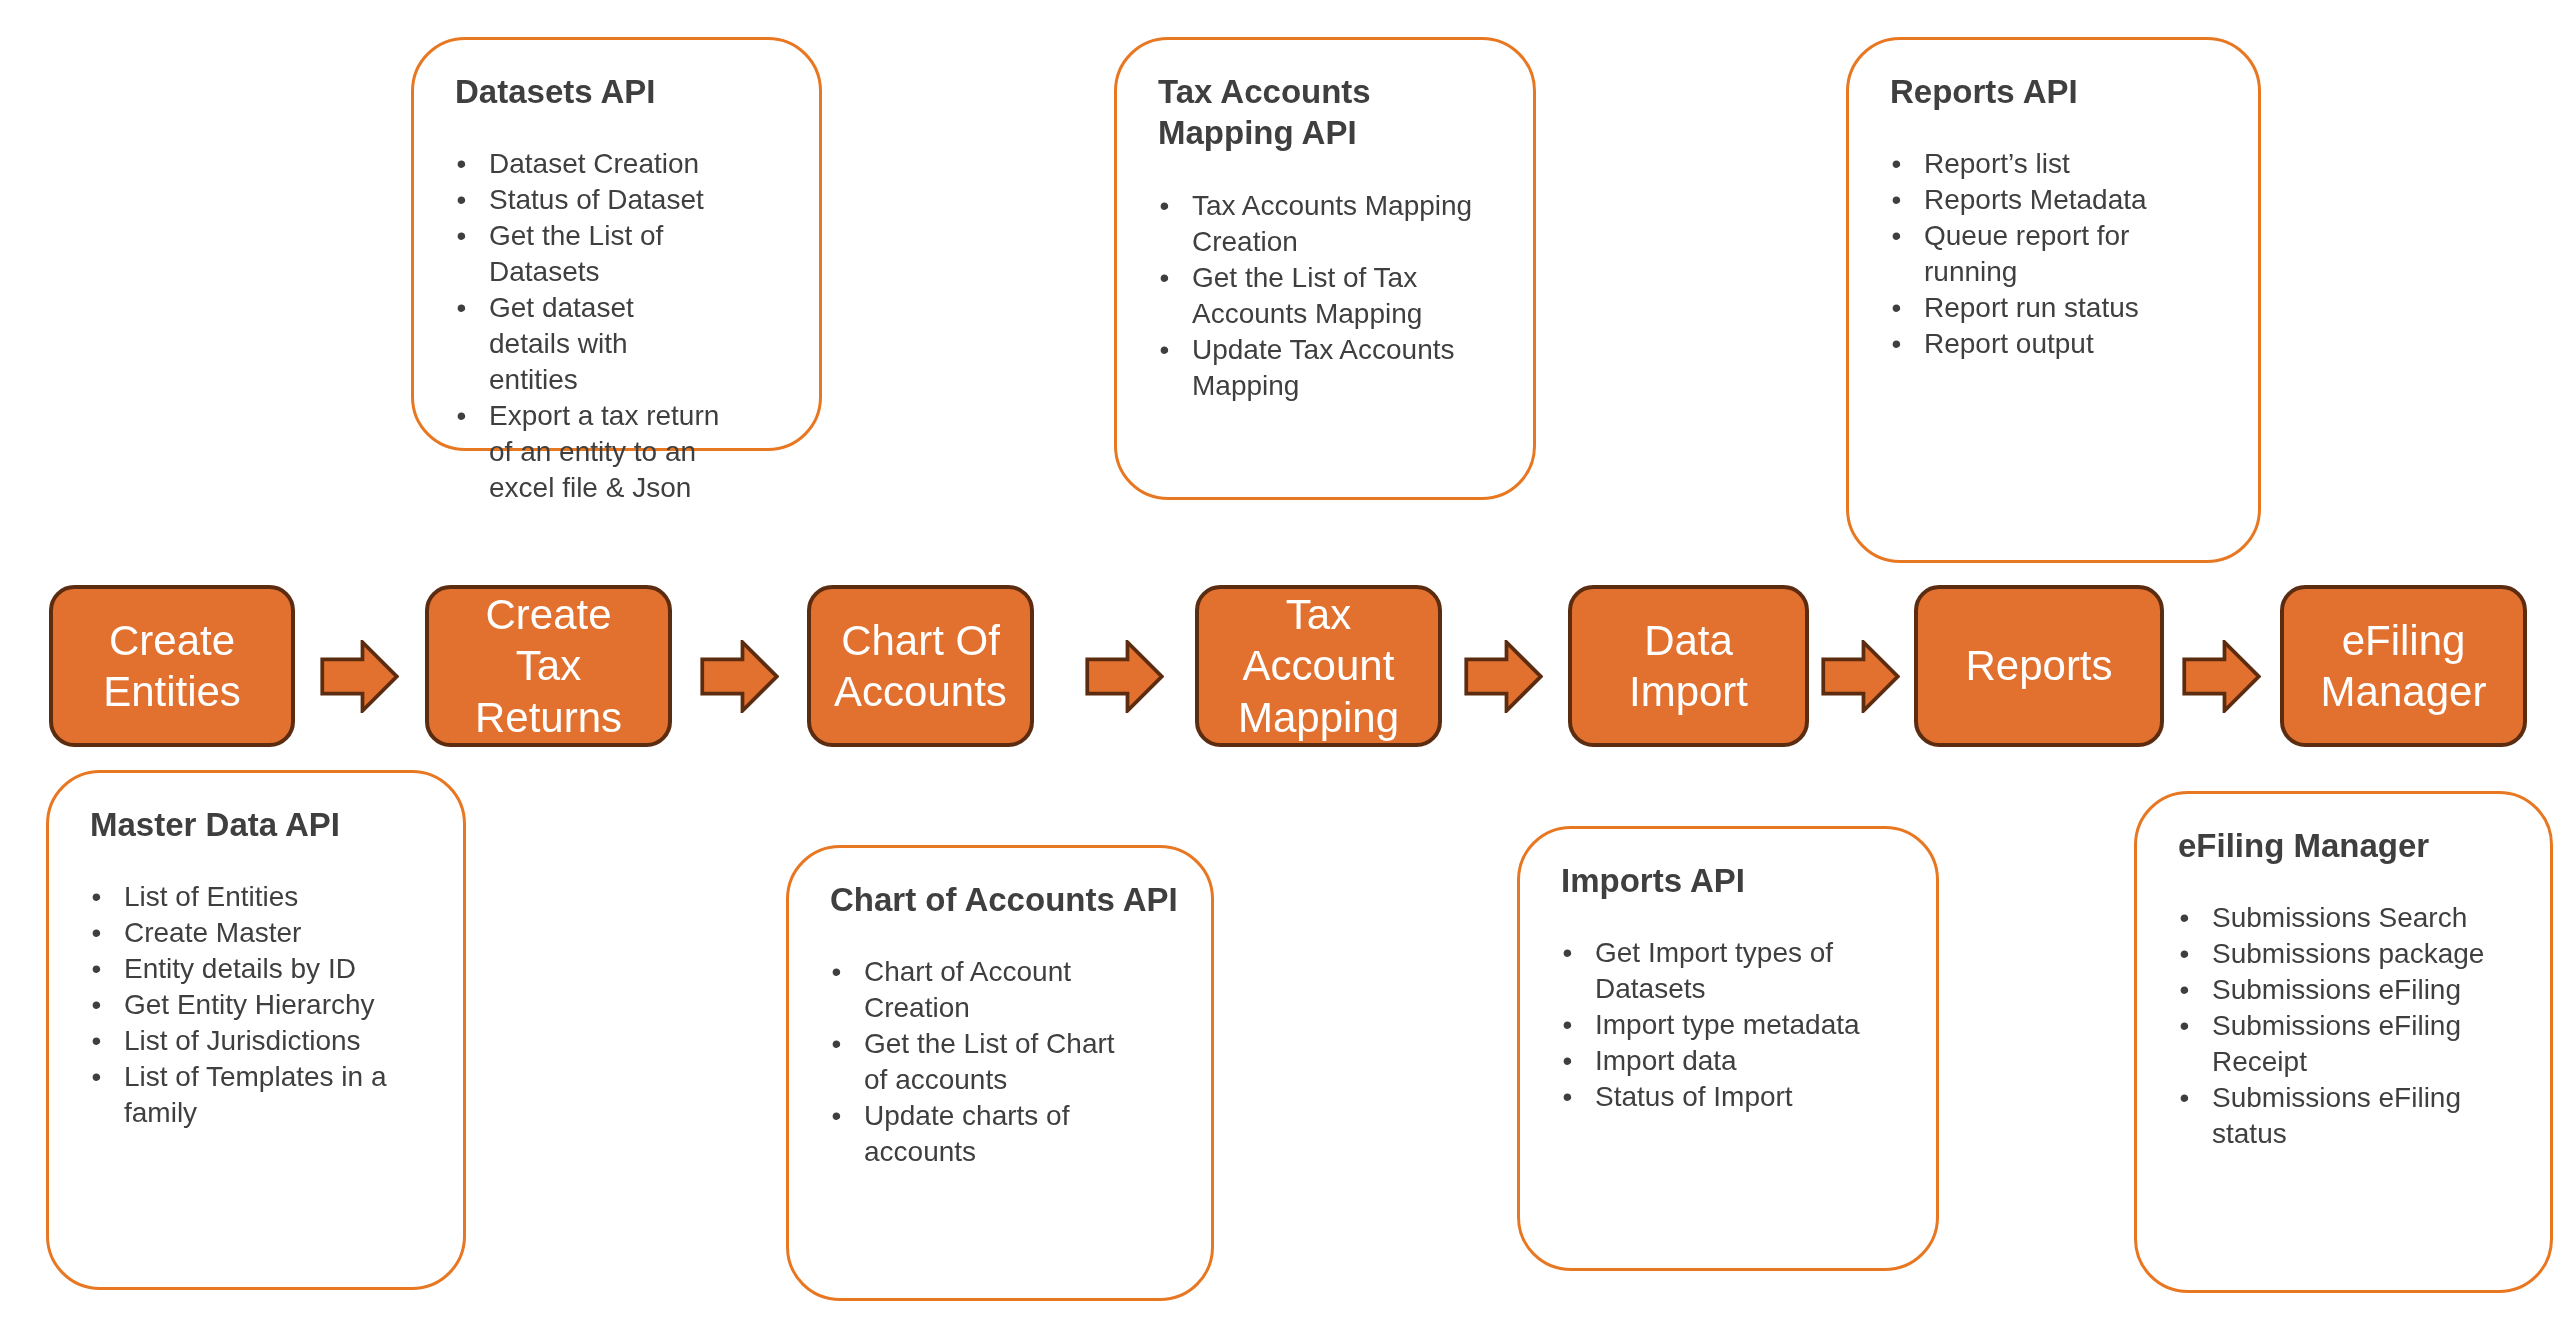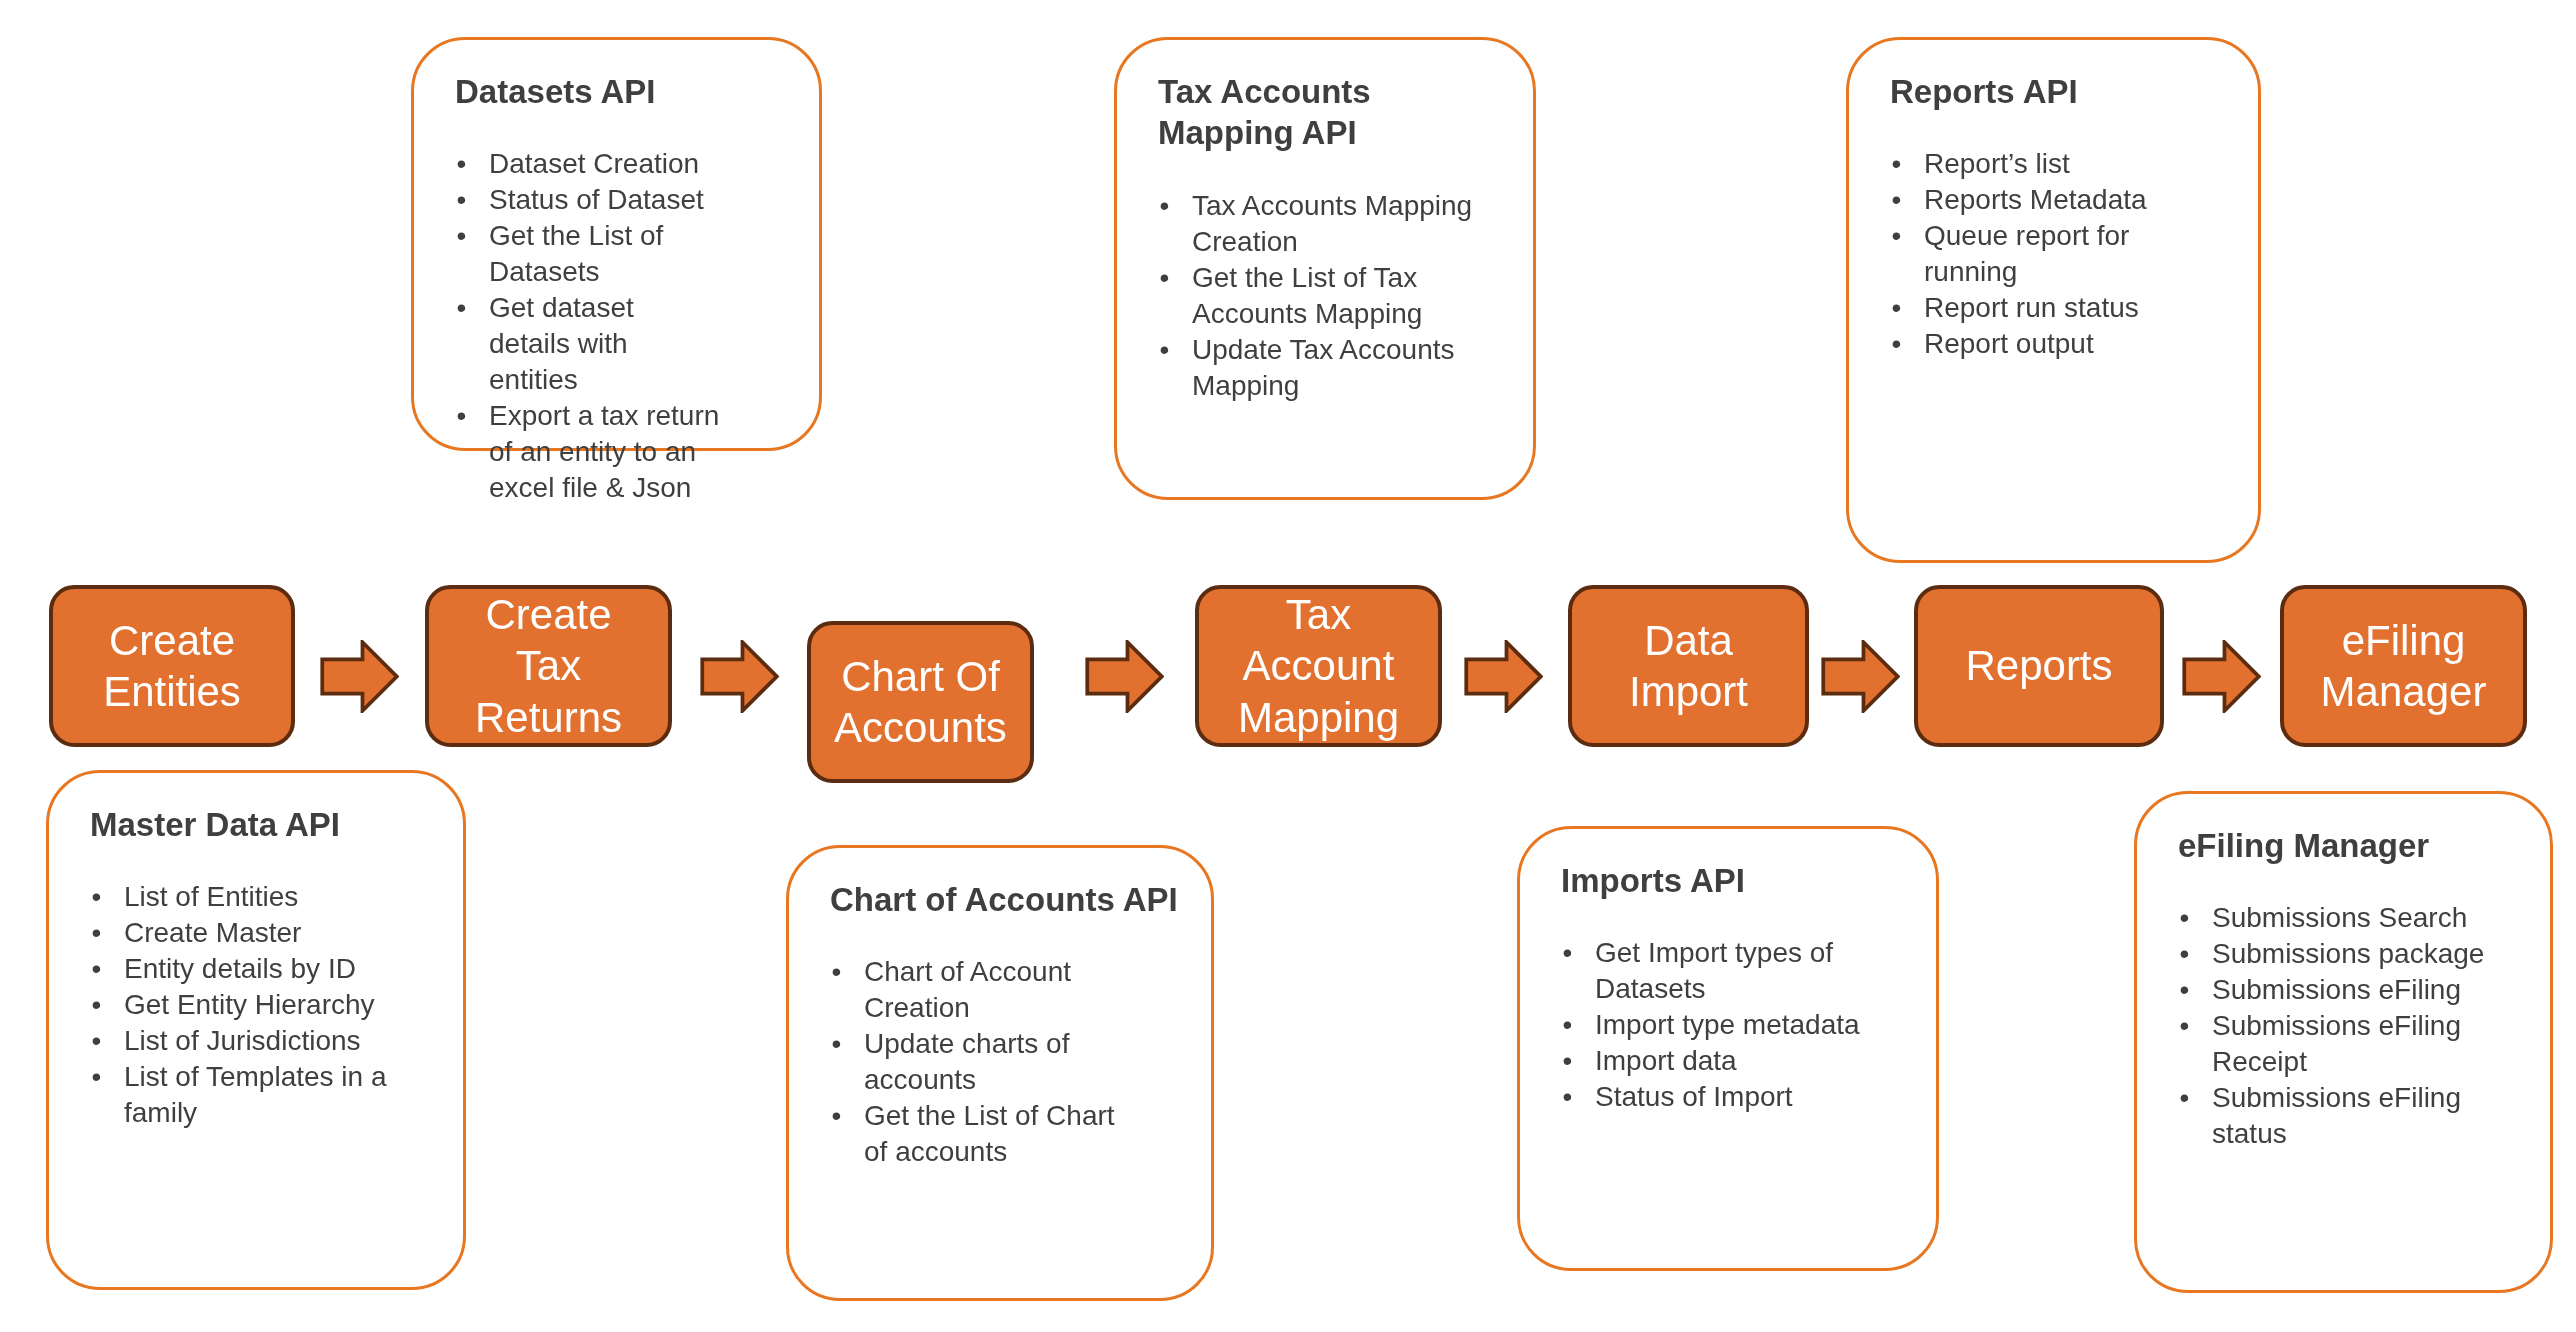--- a/index.html
+++ b/index.html
@@ -83,21 +83,21 @@
       <li>Report run status</li>
       <li>Report output</li>
     </ul>
   </div>
 
   <div class="flow-box" style="left:49px;width:246px;">Create
 Entities</div>
   <div class="flow-box" style="left:425px;width:247px;">Create
 Tax
 Returns</div>
-  <div class="flow-box" style="left:807px;width:227px;margin-top:36px;">Chart Of
+  <div class="flow-box" style="left:807px;width:227px;">Chart Of
 Accounts</div>
   <div class="flow-box" style="left:1195px;width:247px;">Tax
 Account
 Mapping</div>
   <div class="flow-box" style="left:1568px;width:241px;">Data
 Import</div>
   <div class="flow-box" style="left:1914px;width:250px;">Reports</div>
   <div class="flow-box" style="left:2280px;width:247px;">eFiling
 Manager</div>
 
@@ -141,22 +141,22 @@
       <li>Get Entity Hierarchy</li>
       <li>List of Jurisdictions</li>
       <li>List of Templates in a family</li>
     </ul>
   </div>
 
   <div class="callout" style="left:786px;top:845px;width:428px;height:456px;--liw:269px;">
     <div class="callout-title">Chart of Accounts API</div>
     <ul>
       <li>Chart of Account Creation</li>
+      <li>Get the List of Chart of accounts</li>
       <li>Update charts of accounts</li>
-      <li>Get the List of Chart of accounts</li>
     </ul>
   </div>
 
   <div class="callout" style="left:1517px;top:826px;width:422px;height:445px;--liw:299px;">
     <div class="callout-title">Imports API</div>
     <ul>
       <li>Get Import types of Datasets</li>
       <li>Import type metadata</li>
       <li>Import data</li>
       <li>Status of Import</li>

